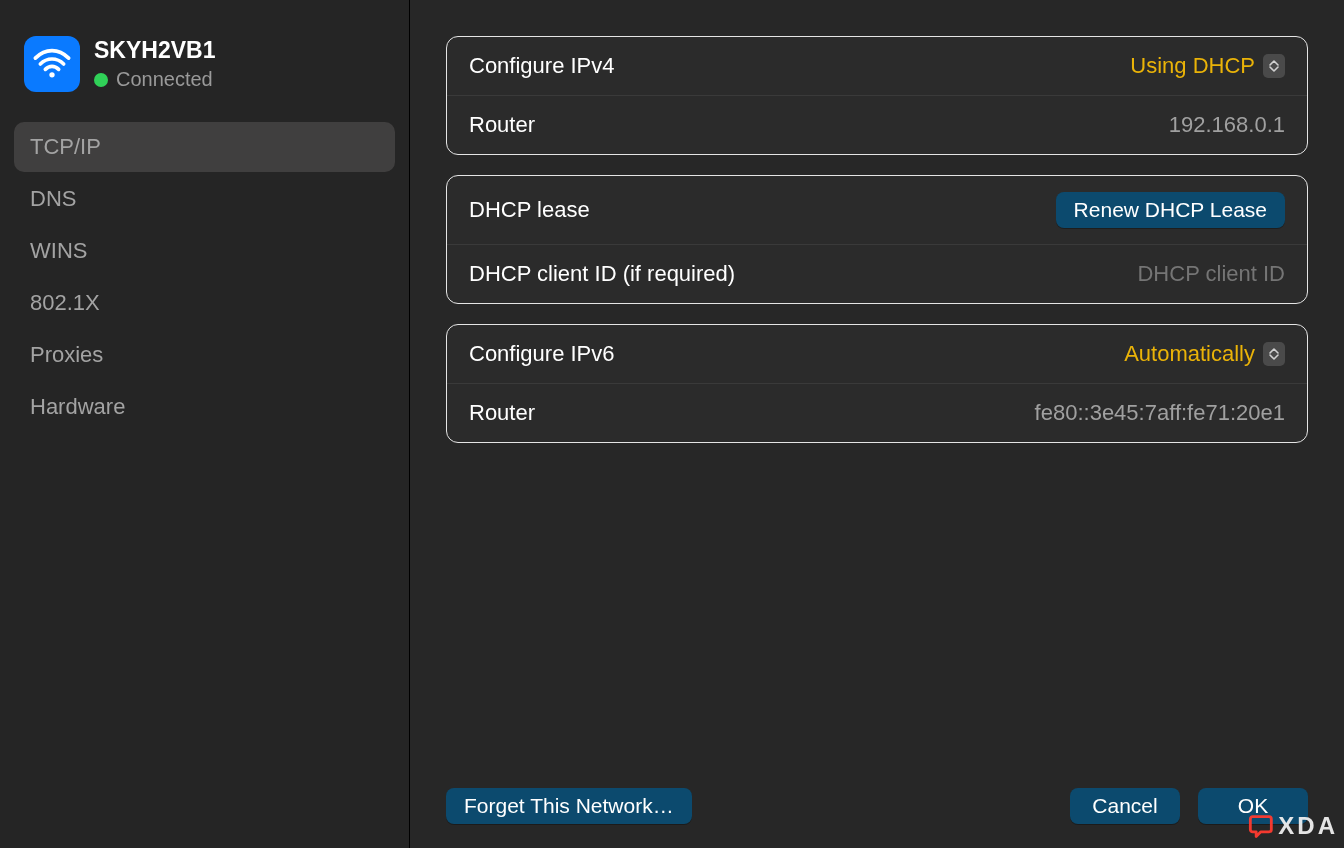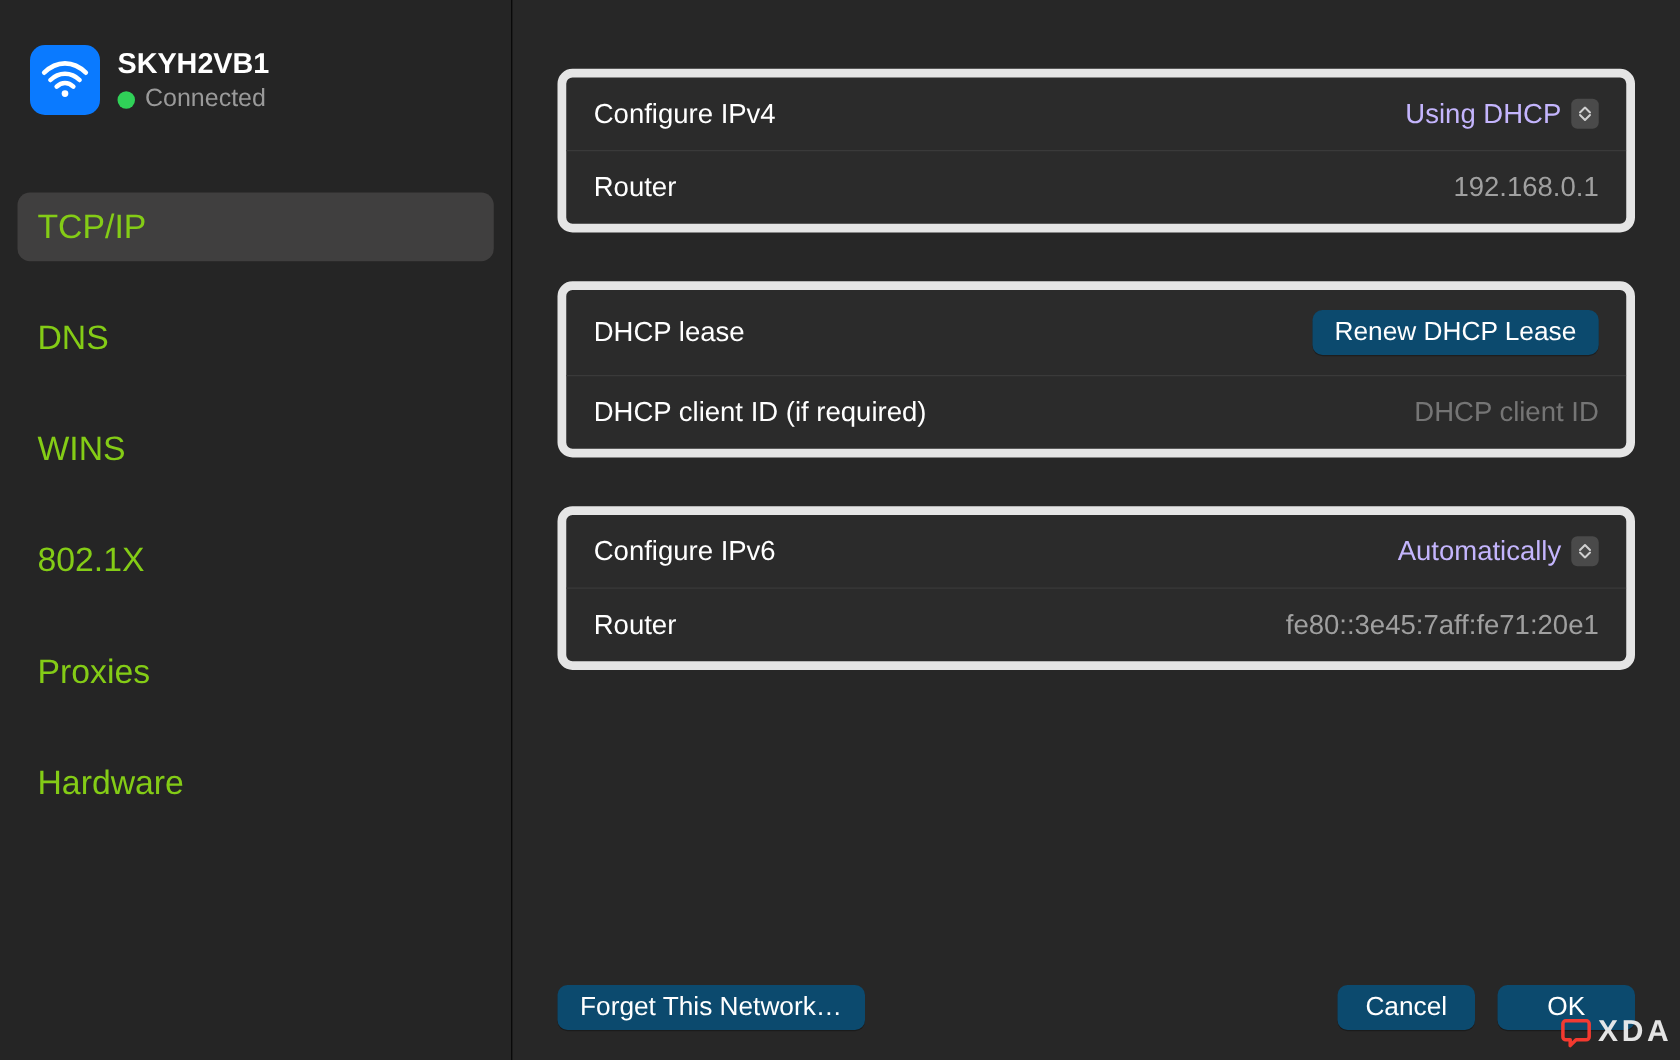--- a/index.html
+++ b/index.html
@@ -73,68 +73,66 @@
   .nav-list {
     margin-top: 12px;
     display: flex;
     flex-direction: column;
     gap: 2px;
   }
 
   .nav-item {
     border-radius: 10px;
     padding: 12px 16px;
-    font-size: 27px;
-    color: #84cc16;
+    font-size: 22px;
+    color: #a3a3a3;
     cursor: default;
-    margin-top: 32px;
   }
 
   .nav-item.active {
     background: #403f3f;
   }
 
   
   .main {
     flex: 1;
     height: 100%;
     background: #272727;
     padding: 36px 36px 24px 36px;
     display: flex;
     flex-direction: column;
     position: relative;
   }
 
   .card {
-    border: 7px solid #e5e5e5;
+    border: 1px solid #e5e5e5;
     border-radius: 12px;
     background: #2b2b2b;
     margin-bottom: 20px;
     overflow: hidden;
-    margin-top: 19px;
   }
 
   .row {
     display: flex;
     align-items: center;
     justify-content: space-between;
     padding: 16px 22px;
     min-height: 58px;
   }
 
   .row + .row { border-top: 1px solid #3a3a3a; }
 
   .row .label { color: #ffffff; font-size: 22px; }
   .row .value { color: #a0a0a0; font-size: 22px; text-align: right; }
 
   .pop-btn {
     display: inline-flex;
     align-items: center;
     gap: 8px;
-    color: #c4b5fd;
+    color: #eab308;
     font-size: 22px;
   }
 
   .pop-btn .chevrons {
     width: 22px;
     height: 24px;
     background: #4a4a4a;
     border-radius: 5px;
     display: flex;
     flex-direction: column;

